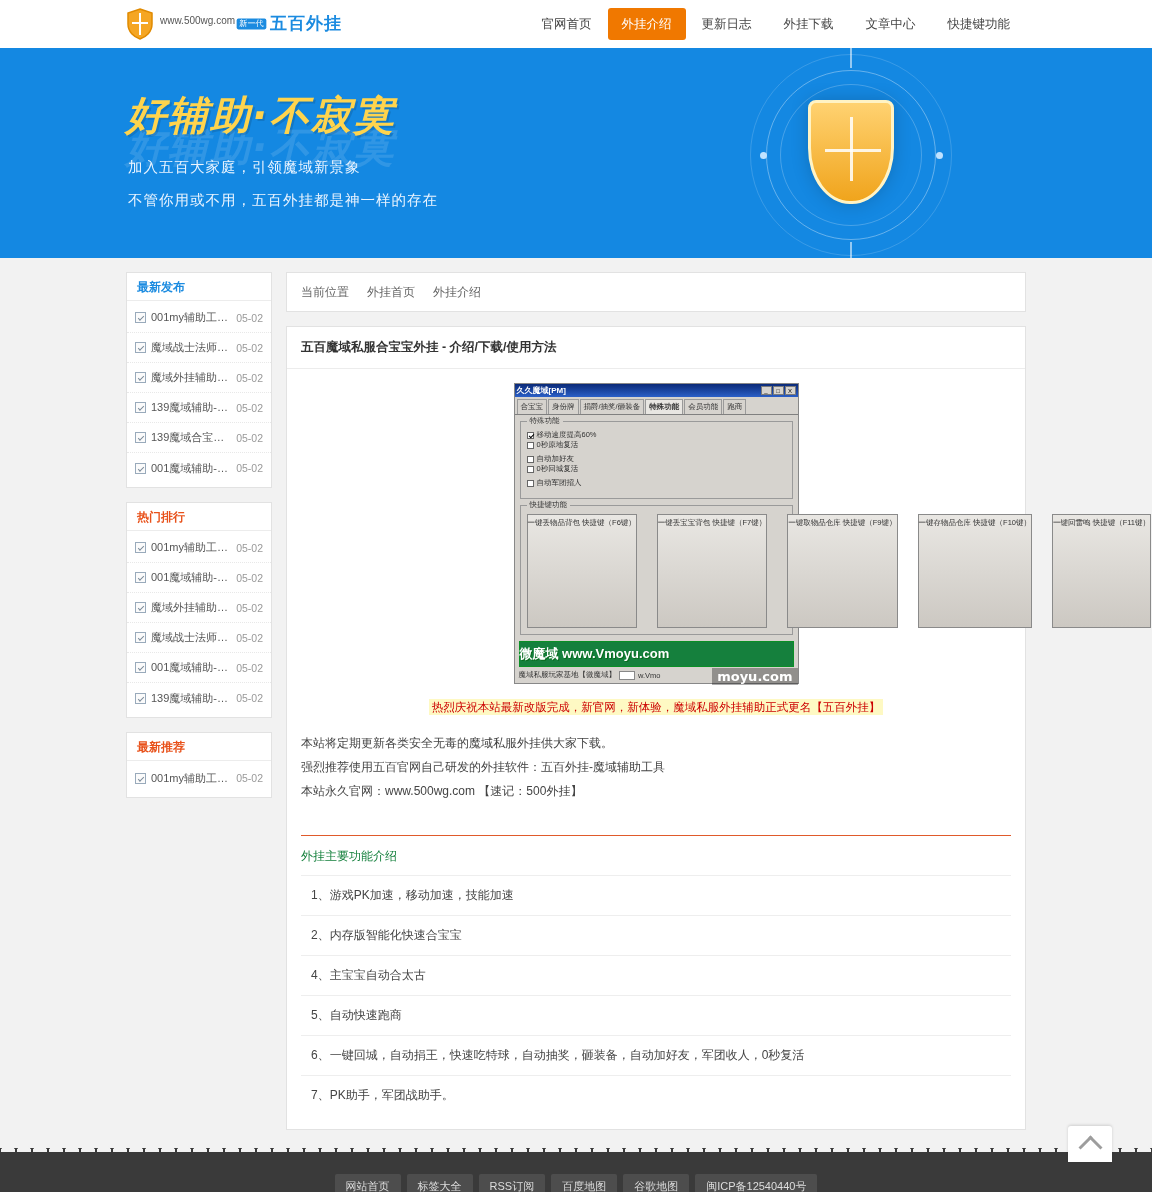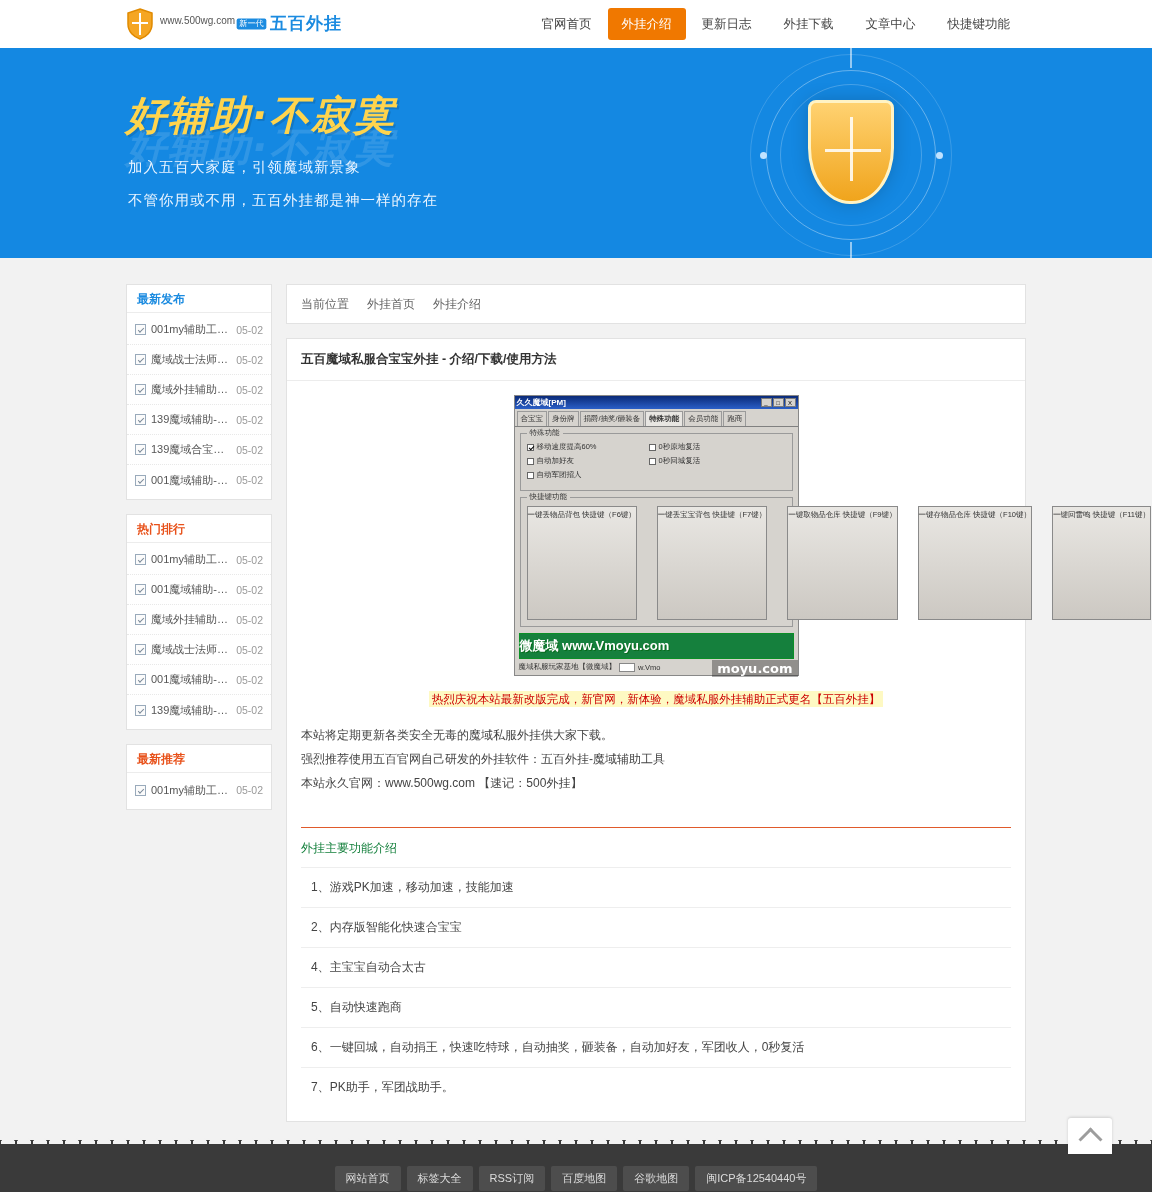--- a/index.html
+++ b/index.html
@@ -181,21 +181,21 @@
     position:absolute;
     width:7px; height:7px;
     border-radius:50%;
     background:#bfe2ff;
   }
 
   
   .wrap {
     width:900px;
     margin:0 auto;
-    padding-top:26px;
+    padding-top:14px;
     display:flex;
     gap:14px;
     align-items:flex-start;
   }
   .sidebar { width:146px; flex:0 0 146px; }
   .panel {
     background:#fff;
     border:1px solid #e2e2e2;
     margin-bottom:14px;
   }
@@ -320,21 +320,21 @@
     padding:8px 6px 6px;
     position:relative;
   }
   .group-t {
     position:absolute;
     top:-6px; left:6px;
     background:#d6d3ce;
     font-size:7.5px;
     padding:0 3px;
   }
-  .chk-row { display:flex; margin-bottom:4px; }
+  .chk-row { display:flex; margin-bottom:4px;flex-direction:column; }
   .chk { display:flex; align-items:center; font-size:7.5px; white-space:nowrap; }
   .chk .box {
     width:7px; height:7px;
     border:1px solid #666;
     background:#fff;
     margin-right:3px;
     position:relative;
   }
   .chk.on .box:after {
     content:"";

